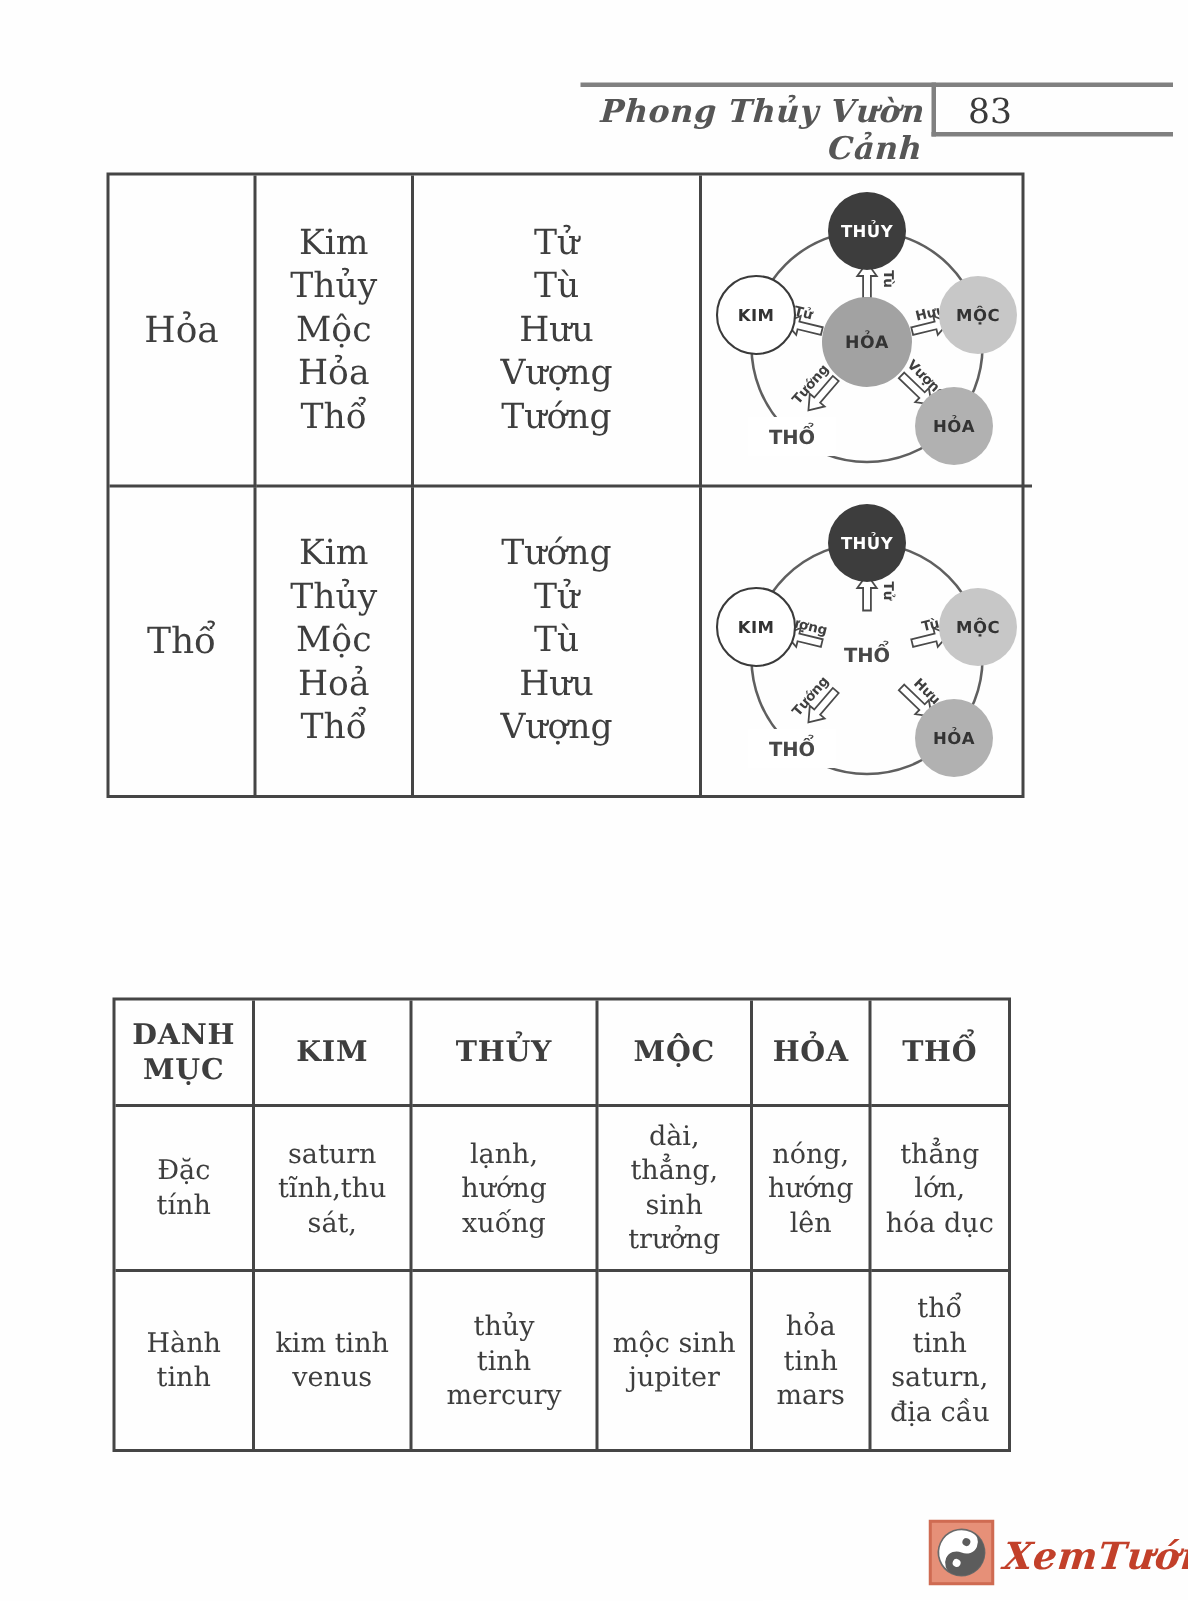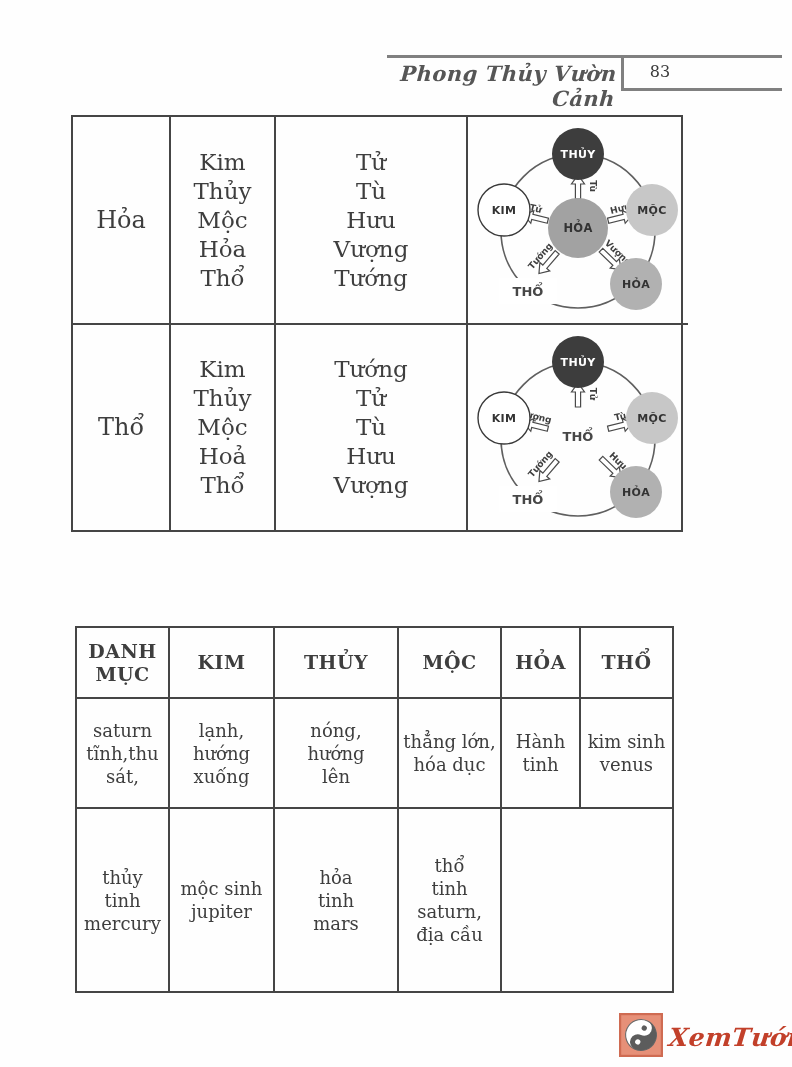--- a/index.html
+++ b/index.html
@@ -14,41 +14,41 @@
 
   
   .hdr-line-top{position:absolute;left:387px;top:55px;width:395px;height:3px;background:#808080;}
   .hdr-line-vert{position:absolute;left:621px;top:55px;width:3px;height:36px;background:#808080;}
   .hdr-line-bottom{position:absolute;left:621px;top:88px;width:161px;height:3px;background:#808080;}
   .hdr-title{
     position:absolute;left:370px;top:61px;width:246px;text-align:right;
     font-style:italic;font-weight:bold;font-size:21px;letter-spacing:.5px;color:#565656;
     transform:skewX(-4deg);
   }
-  .hdr-pageno{position:absolute;left:630px;top:62px;width:60px;text-align:center;font-size:16px;color:#3a3a3a;}
+  .hdr-pageno{position:absolute;left:630px;top:62px;width:60px;text-align:center;font-size:23px;color:#3a3a3a;}
 
   
   .t1{
     position:absolute;left:71px;top:115px;width:612px;height:417px;box-sizing:border-box;
     border:2px solid var(--border);
     display:grid;grid-template-columns:98px 105px 192px 1fr;grid-template-rows:208px 1fr;
   }
   .t1>div{
     border-right:2px solid var(--border);border-bottom:2px solid var(--border);
     display:flex;flex-direction:column;align-items:center;justify-content:center;
     font-size:23px;line-height:29px;text-align:center;
   }
   .t1>div:nth-child(4n){border-right:none;}
   .t1>div:nth-child(n+5){border-bottom:none;}
   .t1 .elem{font-size:24px;}
   .t1 .diag{padding:0;}
 
   
   .t2{
-    position:absolute;left:75px;top:626px;width:599px;height:367px;box-sizing:border-box;
+    position:absolute;left:75px;top:665px;width:599px;height:303px;box-sizing:border-box;
     border:2px solid var(--border);
     display:grid;grid-template-columns:93px 105px 124px 103px 79px 1fr;grid-template-rows:71px 110px 1fr;
   }
   .t2>div{
     border-right:2px solid var(--border);border-bottom:2px solid var(--border);
     display:flex;align-items:center;justify-content:center;
     font-size:18px;line-height:23px;text-align:center;white-space:pre-line;padding:0 3px;
   }
   .t2>div:nth-child(6n){border-right:none;}
   .t2>div:nth-child(n+13){border-bottom:none;}
@@ -179,34 +179,40 @@
     </div>
 
   <div class="t2">
       <div class="h">DANH
 MỤC</div>
       <div class="h">KIM</div>
       <div class="h">THỦY</div>
       <div class="h">MỘC</div>
       <div class="h">HỎA</div>
       <div class="h">THỔ</div>
+      <div>Đặc
+tính</div>
       <div>saturn
 tĩnh,thu
 sát,</div>
       <div>lạnh,
 hướng
 xuống</div>
+      <div>dài,
+thẳng,
+sinh
+trưởng</div>
       <div>nóng,
 hướng
 lên</div>
       <div>thẳng lớn,
 hóa dục</div>
       <div>Hành
 tinh</div>
-      <div>kim sinh
+      <div>kim tinh
 venus</div>
       <div>thủy
 tinh
 mercury</div>
       <div>mộc sinh
 jupiter</div>
       <div>hỏa
 tinh
 mars</div>
       <div>thổ

